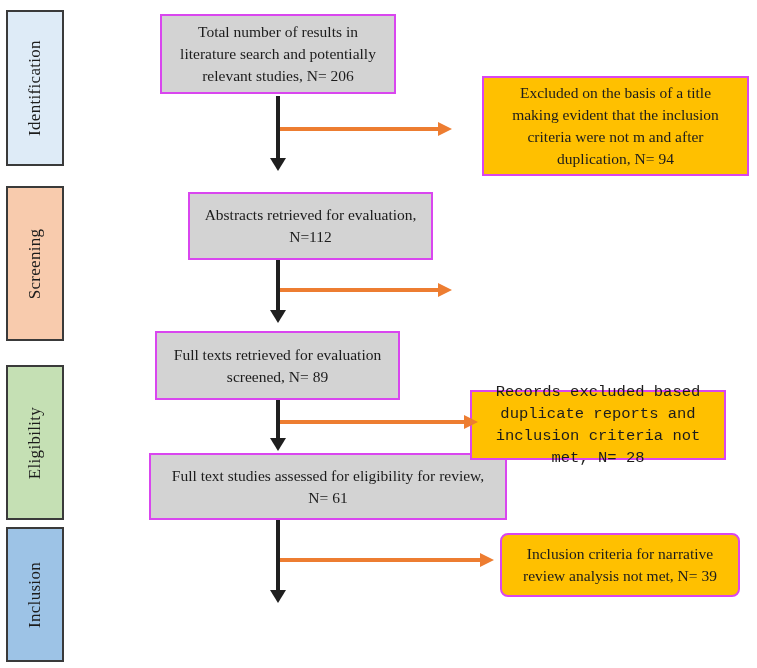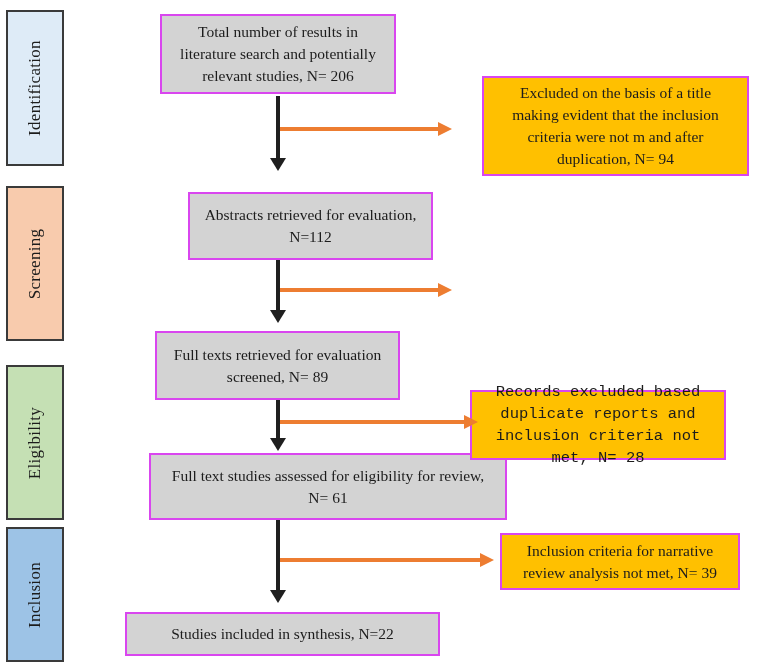--- a/index.html
+++ b/index.html
@@ -83,31 +83,28 @@
   </div>
   <div class="box gray" style="left:155px; top:192px; width:245px; height:68px;margin-left:33px;">
     <span>Abstracts retrieved for evaluation, N=112</span>
   </div>
   <div class="box gray" style="left:155px; top:331px; width:245px; height:69px;">
     <span>Full texts retrieved for evaluation screened, N= 89</span>
   </div>
   <div class="box gray" style="left:125px; top:453px; width:358px; height:67px;margin-left:24px;">
     <span>Full text studies assessed for eligibility for review, N= 61</span>
   </div>
-  <div class="box gray" style="left:125px; top:612px; width:315px; height:44px;">
-    <span>Studies included in synthesis, N=22</span>
-  </div>
 
   <div class="box gold" style="left:458px; top:76px; width:267px; height:100px;margin-left:24px;">
     <span>Excluded on the basis of a title making evident that the inclusion criteria were not m and after duplication, N= 94</span>
   </div>
   <div class="box gold" style="left:470px; top:390px; width:256px; height:70px;font-family:Liberation Mono, monospace;">
     <span>Records excluded based duplicate reports and inclusion criteria not met, N= 28</span>
   </div>
-  <div class="box gold" style="left:500px; top:533px; width:240px; height:57px;">
+  <div class="box gold" style="left:500px; top:533px; width:240px; height:64px;border-radius:8px;">
     <span>Inclusion criteria for narrative review analysis not met, N= 39</span>
   </div>
 
   <div class="vline" style="left:276px; top:96px; height:62px;"></div>
   <div class="vhead" style="left:270px; top:158px;"></div>
 
   <div class="vline" style="left:276px; top:260px; height:50px;"></div>
   <div class="vhead" style="left:270px; top:310px;"></div>
 
   <div class="vline" style="left:276px; top:400px; height:38px;"></div>

